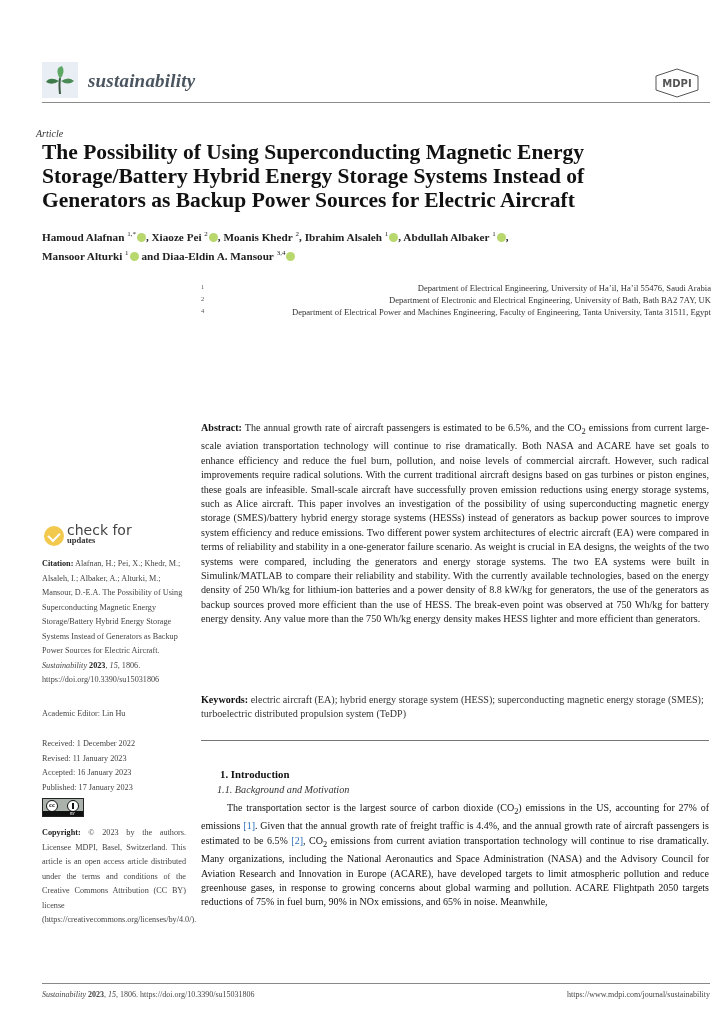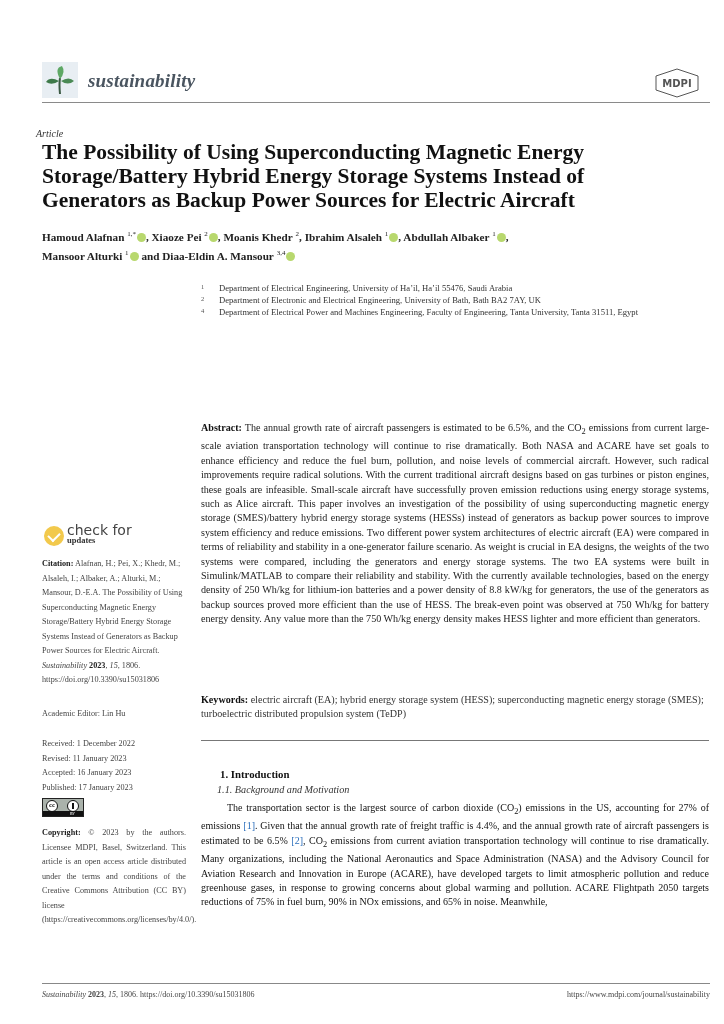--- a/index.html
+++ b/index.html
@@ -14,21 +14,21 @@
 
     .article-label { position: absolute; left: 36px; top: 128px; font-family: "Liberation Serif", serif; font-style: italic; font-size: 10px; color: #333; }
     .title { position: absolute; left: 42px; top: 140px; width: 640px; font-family: "Liberation Serif", serif; font-weight: bold; font-size: 21.5px; line-height: 24px; color: #111; }
     .title div { white-space: nowrap; }
 
     .authors { position: absolute; left: 42px; top: 226px; width: 660px; font-family: "Liberation Serif", serif; font-weight: bold; font-size: 11.2px; line-height: 16px; color: #222; }
     .authors sup { font-size: 7px; font-weight: normal; vertical-align: 5px; }
     .orcid { display: inline-block; width: 9px; height: 9px; border-radius: 50%; background: #b8d86e; vertical-align: -1px; margin-left: 1px; }
 
     .affils { position: absolute; left: 201px; top: 282px; width: 510px; font-family: "Liberation Serif", serif; font-size: 8.6px; line-height: 12.2px; color: #333; }
-    .affil { position: relative; padding-left: 18px; }
+    .affil { position: relative; padding-left: 18px; text-align: right; }
     .affil .num { position: absolute; left: 0; top: -1px; font-size: 6.5px; color: #555; }
 
     .abstract { position: absolute; left: 201px; top: 389px; width: 508px; font-family: "Liberation Serif", serif; font-size: 10.1px; line-height: 14.4px; text-align: justify; color: #222; margin-top: 32px; }
     .abstract b { font-weight: bold; color: #111; }
 
     .keywords { position: absolute; left: 201px; top: 693px; width: 508px; font-family: "Liberation Serif", serif; font-size: 10.1px; line-height: 14.4px; color: #333; }
     .keywords b { font-weight: bold; color: #111; }
     .kw-rule { position: absolute; left: 201px; top: 740px; width: 508px; height: 1px; background: #777; }
 
     .sidebar { position: absolute; left: 42px; width: 150px; font-family: "Liberation Serif", serif; font-size: 8.2px; line-height: 14.5px; color: #444; }

